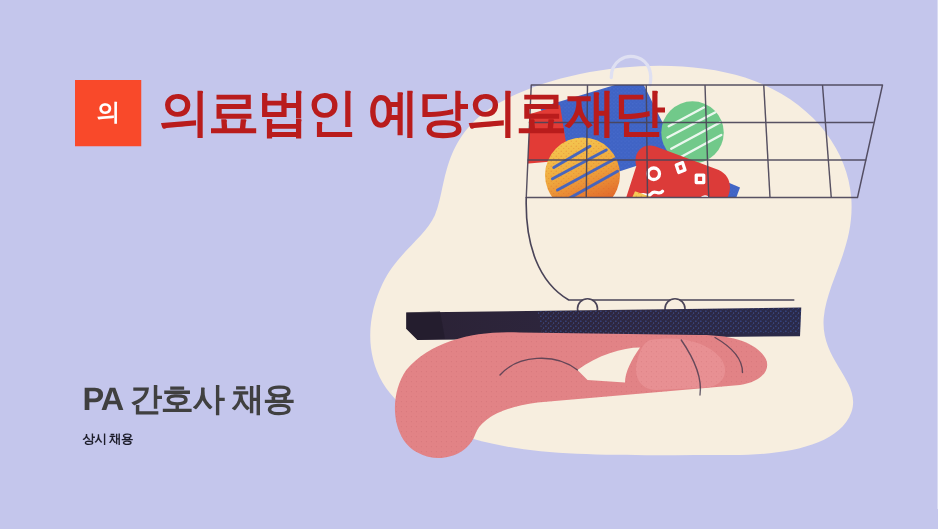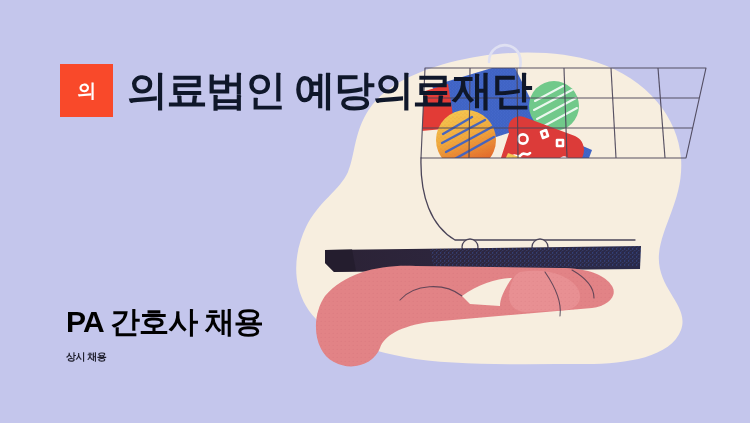--- a/index.html
+++ b/index.html
@@ -49,36 +49,36 @@
     justify-content:center;
     color:#ffffff;
     font-size:19px;
     font-weight:700;
     line-height:1;
     letter-spacing:-0.5px;
     flex:0 0 auto;
   }
 
   .brand-title {
-    color:#0f172a;
+    color:#b91c1c;
     font-size:41px;
     font-weight:700;
     line-height:1.02;
     letter-spacing:-1.6px;
     white-space:nowrap;
   }
 
   .job-block {
     position:absolute;
     left:66px; top:303px;
   }
 
   .job-title {
-    color:#000000;
-    font-size:30px;
+    color:#404040;
+    font-size:26px;
     font-weight:700;
     letter-spacing:-0.9px;
     line-height:1.25;
     white-space:nowrap;
   }
 
   .job-sub {
     margin-top:10px;
     color:#1d1d2b;
     font-size:10px;

